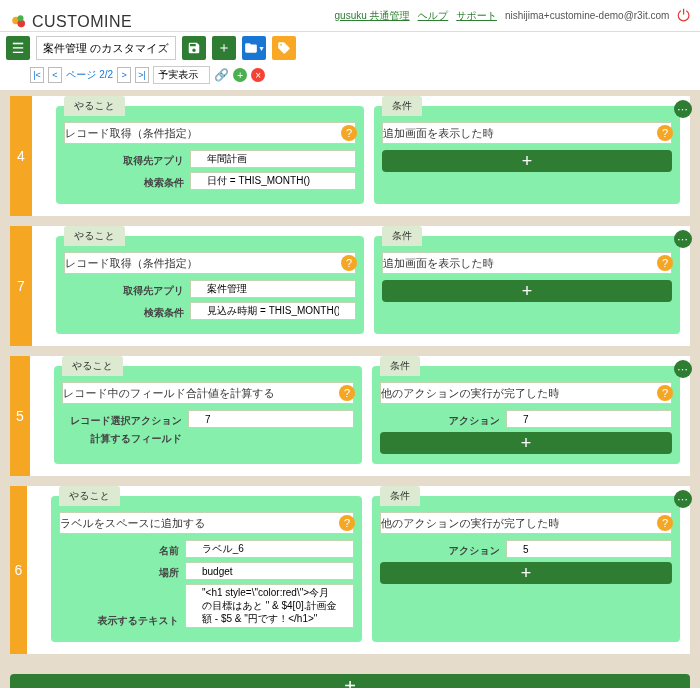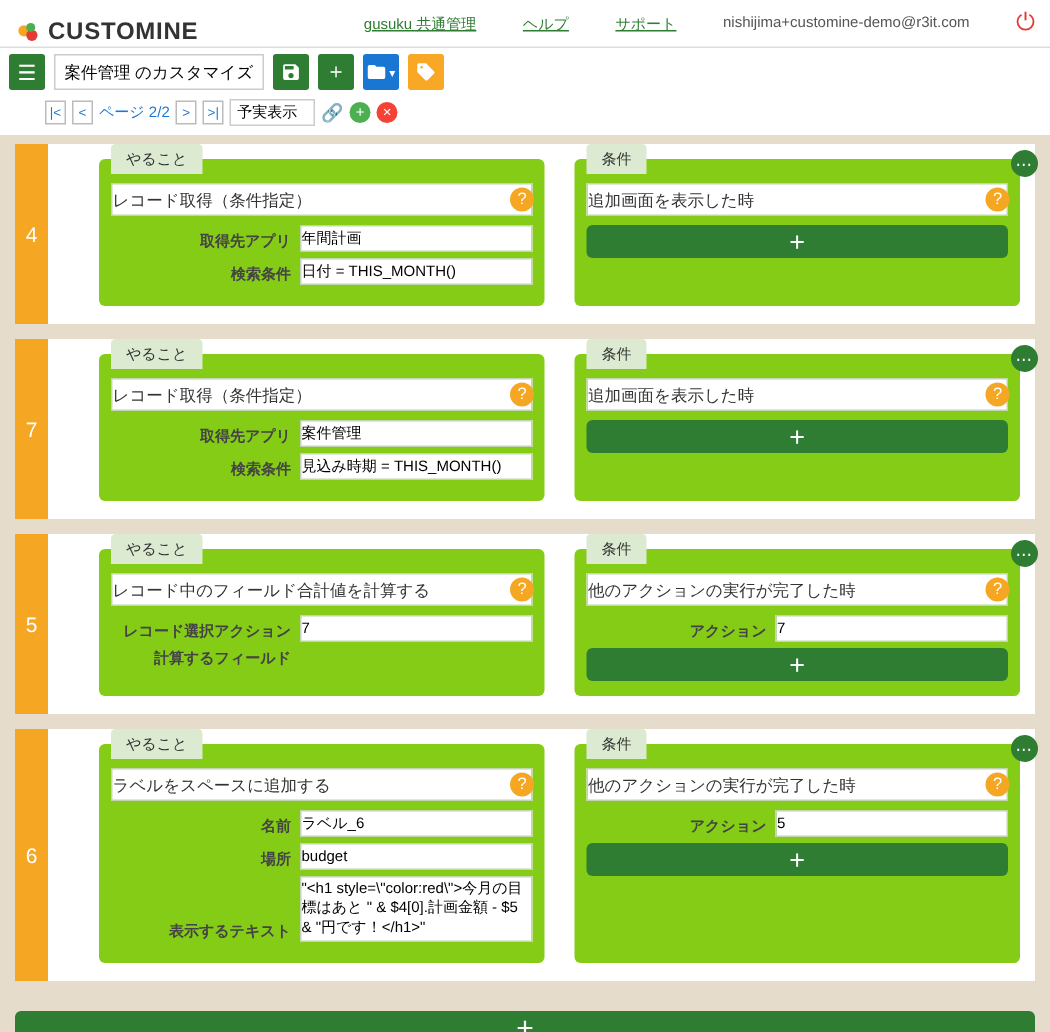--- a/index.html
+++ b/index.html
@@ -1,20 +1,20 @@
 <!DOCTYPE html>
 <html><head>
 <meta charset="utf-8">
 <style>
 * { box-sizing: border-box; margin: 0; padding: 0; font-family: "Hiragino Kaku Gothic Pro", "Meiryo", sans-serif; }
 body { background: #e6dccc; width: 700px; font-size: 11px; color: #333; }
 .header { background: #fff; height: 32px; display: flex; align-items: center; padding: 0 10px; border-bottom: 1px solid #ddd; }
-.logo { display: flex; align-items: center; gap: 4px; font-weight: 700; font-size: 16px; letter-spacing: 0.5px; margin-top: 12px; }
+.logo { display: flex; align-items: center; gap: 4px; font-weight: 400; font-size: 16px; letter-spacing: 0.5px; margin-top: 12px; }
 .logo-icon { width: 18px; height: 18px; }
-.header-right { margin-left: auto; display: flex; align-items: center; gap: 31px; font-size: 10px; }
+.header-right { margin-left: auto; display: flex; align-items: center; gap: 8px; font-size: 10px; }
 .header-right a { color: #2e7d32; text-decoration: underline; }
 .user { color: #555; }
 .power { color: #e53935; font-size: 16px; cursor: pointer; }
 .toolbar { background: #fff; display: flex; align-items: center; gap: 6px; padding: 4px 6px; }
 .tbtn { width: 24px; height: 24px; border: none; border-radius: 2px; color: #fff; display: flex; align-items: center; justify-content: center; cursor: pointer; font-size: 14px; }
 .tbtn.green { background: #2e7d32; }
 .tbtn.blue { background: #1976d2; }
 .tbtn.yellow { background: #f9a825; }
 .title-input { height: 24px; border: 1px solid #ccc; padding: 0 6px; font-size: 11px; width: 140px; }
 .subbar { background: #fff; display: flex; align-items: center; gap: 4px; padding: 2px 30px 6px; font-size: 10px; }
@@ -22,27 +22,27 @@
 .pagelbl { color: #1976d2; }
 .tabname { border: 1px solid #ccc; height: 18px; padding: 0 4px; font-size: 10px; width: 57px; }
 .linkicon { color: #888; font-size: 12px; }
 .circ { width: 14px; height: 14px; border-radius: 50%; display: inline-flex; align-items: center; justify-content: center; color: #fff; font-size: 10px; cursor: pointer; }
 .circ.green { background: #4caf50; }
 .circ.red { background: #f44336; }
 .content { padding: 6px 10px 12px; display: flex; flex-direction: column; gap: 10px; }
 .row { display: flex; gap: 0; position: relative; }
 .num { width: 22px; background: #f5a623; color: #fff; display: flex; align-items: center; justify-content: center; font-size: 14px; font-weight: 300; }
 .cards { flex: 1; display: flex; gap: 10px; background: #fff; padding: 10px 10px 12px 24px; }
-.card { flex: 1; background: #84cc16; border-radius: 4px; padding: 6px 8px 10px; position: relative; margin-left: 10px; }
+.card { flex: 1; background: #86efac; border-radius: 4px; padding: 6px 8px 10px; position: relative; }
 .tab { position: absolute; top: -10px; left: 8px; background: #dbead0; padding: 3px 10px; font-size: 10px; border-radius: 3px 3px 0 0; }
 .mainfield { background: #fff; border: 1px solid #c3d4b3; height: 22px; display: flex; align-items: center; padding: 0 0; margin: 10px 0 6px; font-size: 11px; position: relative; }
 .help { position: absolute; right: -2px; top: 50%; transform: translateY(-50%); width: 16px; height: 16px; background: #f5a623; color: #fff; border-radius: 50%; display: flex; align-items: center; justify-content: center; font-size: 11px; cursor: pointer; }
 .param { display: flex; align-items: flex-end; gap: 6px; margin-bottom: 4px; }
 .plabel { width: 120px; text-align: right; font-size: 10px; font-weight: 600; color: #444; }
-.pinput { flex: 1; background: #fff; border: 1px solid #c3d4b3; height: 18px; padding: 1px 0; font-size: 10px; }
+.pinput { flex: 1; background: #fff; border: 1px solid #c3d4b3; height: 18px; padding: 1px 16px; font-size: 10px; }
 textarea.pinput { height: 44px; resize: none; line-height: 1.3; }
 .addbtn { background: #2e7d32; color: #fff; height: 22px; border-radius: 4px; display: flex; align-items: center; justify-content: center; font-size: 18px; cursor: pointer; margin-top: 4px; }
 .rowmenu { position: absolute; right: -2px; top: 4px; width: 18px; height: 18px; background: #2e7d32; color: #fff; border-radius: 50%; display: flex; align-items: center; justify-content: center; font-size: 11px; cursor: pointer; letter-spacing: 1px; }
 .bigadd { margin: 8px 10px; background: #2e7d32; color: #fff; height: 24px; border-radius: 4px; display: flex; align-items: center; justify-content: center; font-size: 20px; cursor: pointer; }
 </style>
 </head>
 <body>
 
 <div class="header">
   <div class="logo">

